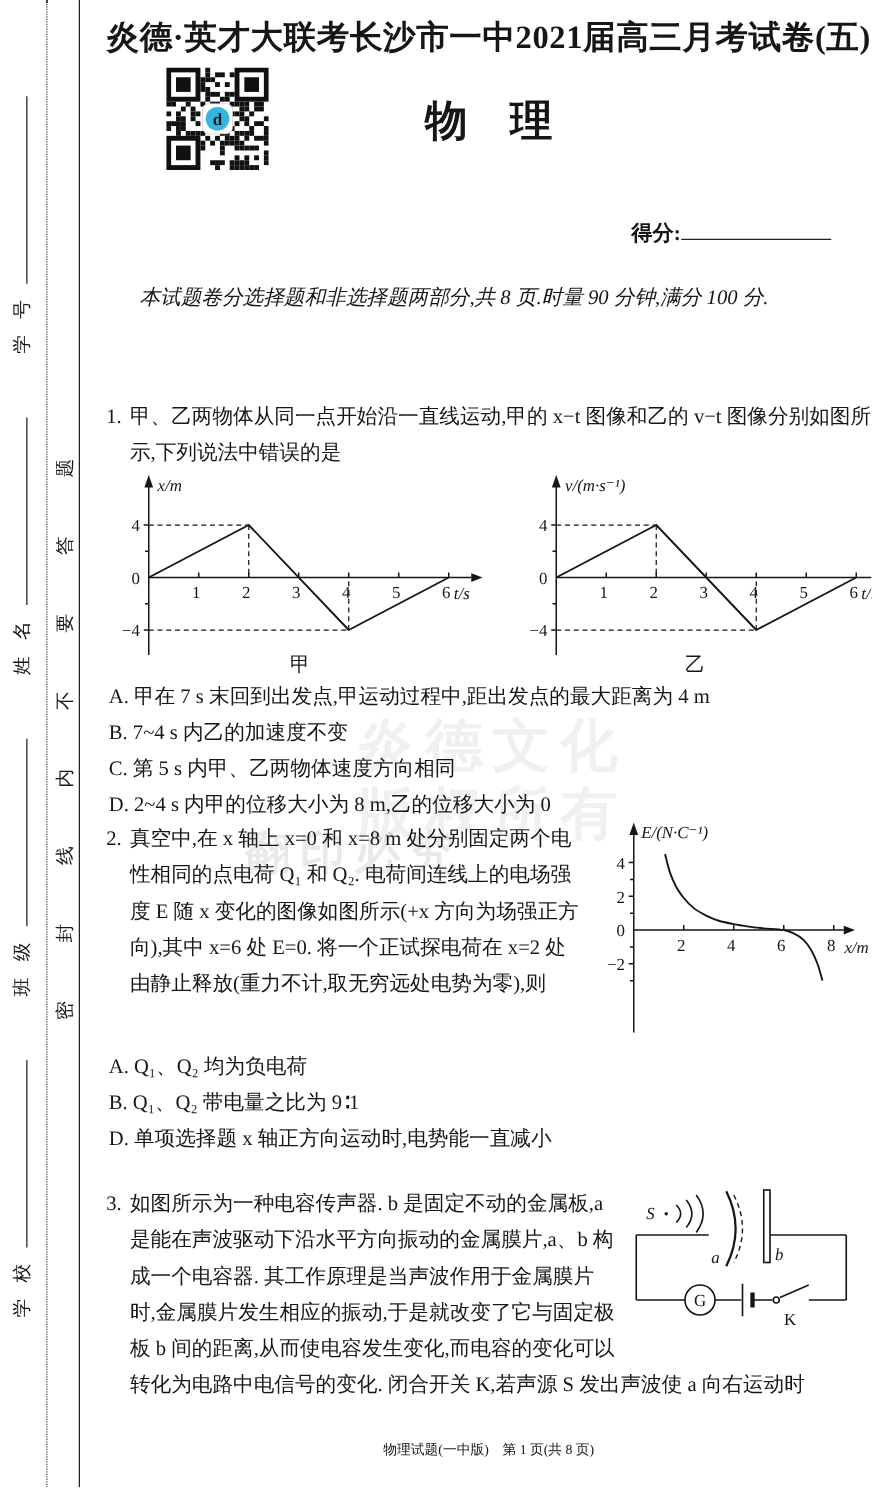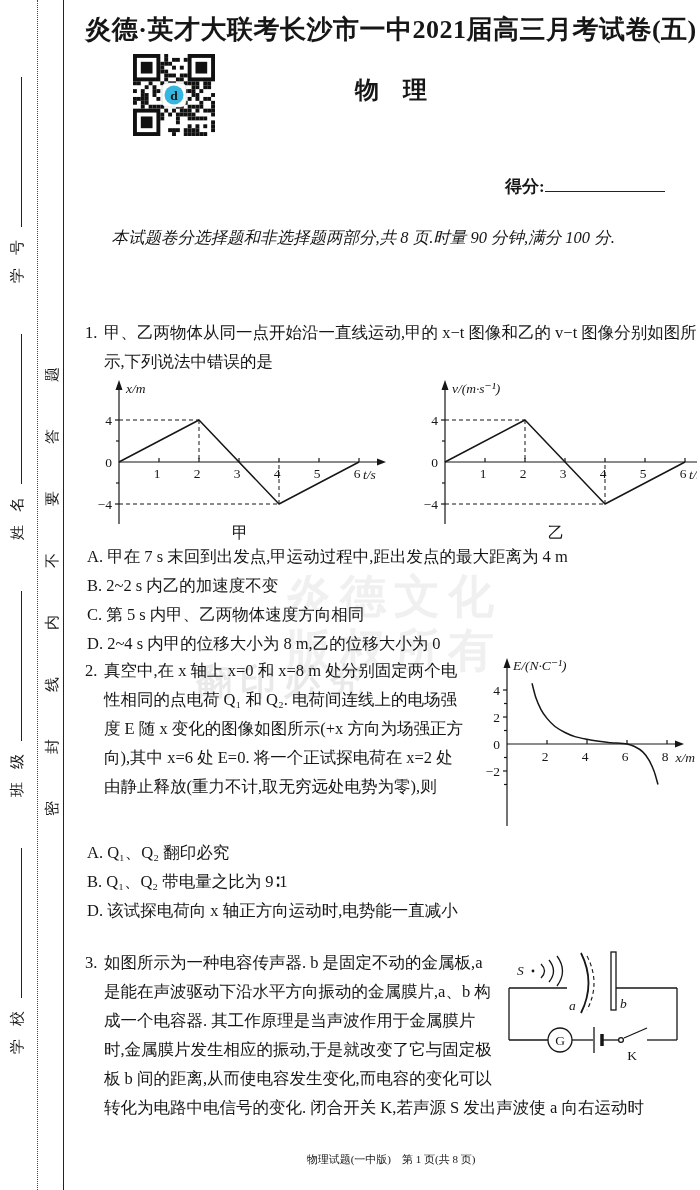--- a/index.html
+++ b/index.html
@@ -20,21 +20,21 @@
 
   
   .wm{position:absolute;z-index:0;color:rgba(40,40,40,0.07);font-weight:bold;letter-spacing:8px;pointer-events:none;}
   .wm1{left:286px;top:566px;font-size:46px;}
   .wm2{left:286px;top:620px;font-size:46px;}
   .wm3{left:196px;top:658px;font-size:36px;color:rgba(40,40,40,0.10);}
 
   .content{position:absolute;left:85px;top:0;width:612px;height:1174px;z-index:1;}
   .htitle{position:absolute;top:12px;left:0;width:100%;margin:0;font-size:26px;font-weight:bold;white-space:nowrap;letter-spacing:0.5px;text-align:center;}
   .qr{position:absolute;left:48px;top:54px;}
-  .subject{position:absolute;top:74px;left:0;width:100%;text-align:center;font-size:24px;font-weight:bold;}
+  .subject{position:absolute;top:74px;left:0;width:100%;text-align:center;font-size:34px;font-weight:bold;}
   .score{position:absolute;top:174px;left:420px;font-size:17px;font-weight:bold;}
   .score-line{display:inline-block;width:120px;border-bottom:1.5px solid #222;height:1.05em;vertical-align:baseline;}
   .intro{position:absolute;top:214px;left:0;width:100%;margin:10px;font-size:16.5px;line-height:28px;text-indent:1em;font-style:italic;}
   .sechead{position:absolute;top:256px;left:0;width:100%;margin:0;font-size:16.5px;font-weight:bold;line-height:28px;}
 
   .q{position:absolute;left:0;width:612px;font-size:16.5px;}
   #q1{top:318px;} #q2{top:656px;} #q3{top:948px;}
   .stem{position:relative;margin:0;padding-left:1.15em;line-height:29px;}
   .qnum{position:absolute;left:0;top:0;}
   .opt{margin:0;line-height:29px;padding-left:2px;}
@@ -329,21 +329,21 @@
               <line x1="30" y1="42" x2="110" y2="42" class="dash"></line>
               <line x1="110" y1="42" x2="110" y2="84" class="dash"></line>
               <line x1="30" y1="126" x2="190" y2="126" class="dash"></line>
               <line x1="190" y1="126" x2="190" y2="84" class="dash"></line>
               <polyline points="30,84 110,42 190,126 270,84" class="curve"></polyline>
             </svg>
           <div class="figcap">乙</div>
         </div>
       </div>
       <p class="opt">A. 甲在 7 s 末回到出发点,甲运动过程中,距出发点的最大距离为 4 m</p>
-      <p class="opt">B. 2~2 s 内乙的加速度不变</p>
+      <p class="opt">B. 7~4 s 内乙的加速度不变</p>
       <p class="opt">C. 第 5 s 内甲、乙两物体速度方向相同</p>
       <p class="opt">D. 2~4 s 内甲的位移大小为 8 m,乙的位移大小为 0</p>
     </div>
 
     <div class="q" id="q2">
       <p class="stem">
         <svg id="g-ef" class="fl2" width="222" height="178" viewBox="0 0 222 178">
             <line x1="32" y1="170" x2="32" y2="10" class="ax"></line>
             <polygon points="28.5,12 35.5,12 32,2" class="fillk"></polygon>
             <line x1="32" y1="88" x2="200" y2="88" class="ax"></line>
@@ -366,23 +366,23 @@
             <text x="25" y="120" class="end">−2</text>
             <line x1="29" y1="47.5" x2="32" y2="47.5" class="ax"></line>
             <line x1="29" y1="74.5" x2="32" y2="74.5" class="ax"></line>
             <line x1="29" y1="101.5" x2="32" y2="101.5" class="ax"></line>
             <line x1="29" y1="128.5" x2="32" y2="128.5" class="ax"></line>
             <text x="25" y="93" class="end">0</text>
             <path d="M57.0,27.3C57.7,29.7 59.5,37.7 61.0,42.1C62.5,46.5 64.2,50.2 66.0,53.6C67.8,57.0 69.7,59.5 72.0,62.4C74.3,65.2 77.0,68.1 80.0,70.5C83.0,72.8 86.7,74.8 90.0,76.5C93.3,78.2 96.3,79.5 100.0,80.6C103.7,81.7 108.0,82.5 112.0,83.3C116.0,84.1 120.0,84.7 124.0,85.3C128.0,85.9 131.3,86.2 136.0,86.7C140.7,87.1 148.0,87.3 152.0,88.0C156.0,88.7 157.3,89.4 160.0,90.7C162.7,92.0 165.7,93.8 168.0,96.1C170.3,98.3 172.2,101.0 174.0,104.2C175.8,107.4 177.5,111.0 179.0,115.0C180.5,119.0 182.3,126.3 183.0,128.5" class="curve" stroke-width="1.4"></path>
           </svg>
         <span class="qnum">2.</span><span>真空中,在 x 轴上 x=0 和 x=8 m 处分别固定两个电性相同的点电荷 Q₁ 和 Q₂. 电荷间连线上的电场强度 E 随 x 变化的图像如图所示(+x 方向为场强正方向),其中 x=6 处 E=0. 将一个正试探电荷在 x=2 处由静止释放(重力不计,取无穷远处电势为零),则</span>
       </p>
-      <p class="opt clr">A. Q₁、Q₂ 翻印必究</p>
+      <p class="opt clr">A. Q₁、Q₂ 均为负电荷</p>
       <p class="opt">B. Q₁、Q₂ 带电量之比为 9∶1</p>
-      <p class="opt">D. 该试探电荷向 x 轴正方向运动时,电势能一直减小</p>
+      <p class="opt">D. 单项选择题 x 轴正方向运动时,电势能一直减小</p>
     </div>
 
     <div class="q" id="q3">
       <p class="stem">
         <svg class="fl3" width="196" height="122" viewBox="0 0 196 122">
           <path class="w" d="M8,38 H66"></path>
           <path class="w" d="M8,38 V90"></path>
           <path class="w" d="M115,38 H176"></path>
           <path class="w" d="M176,38 V90"></path>
           <path class="w" d="M8,90 H47"></path>

